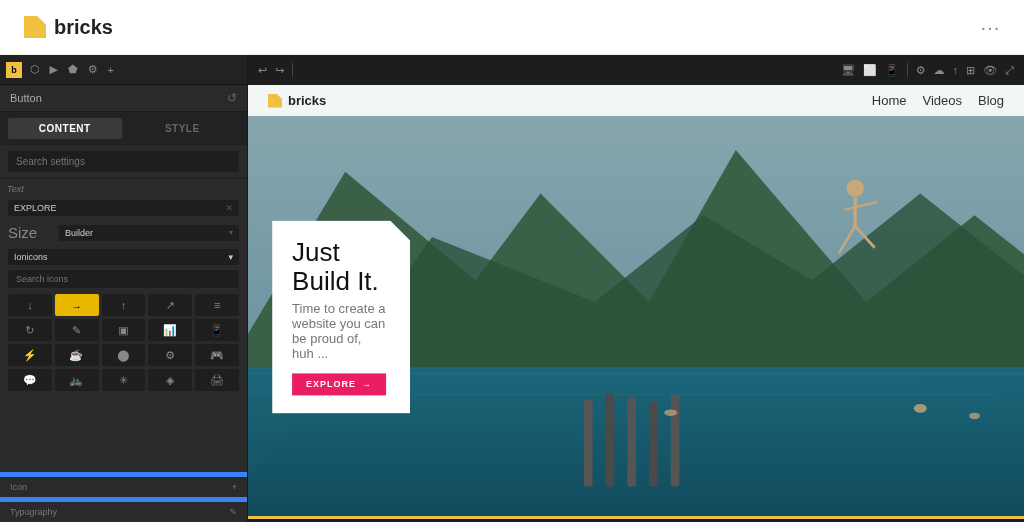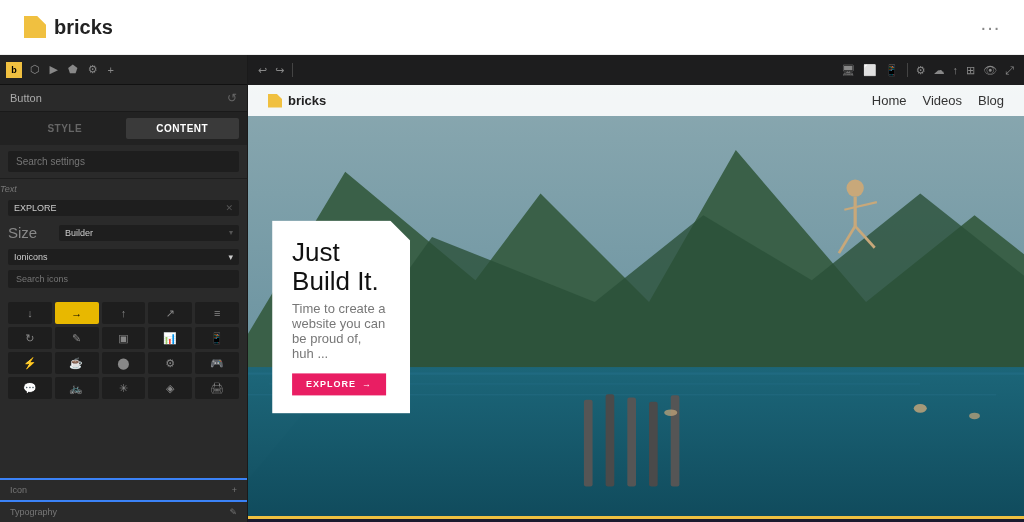--- a/index.html
+++ b/index.html
@@ -84,39 +84,39 @@
 
     
     .search-box {
       margin: 6px 8px; background: #1e1e1e; border: none; border-radius: 2px;
       padding: 5px 8px; color: #666; font-size: 10px; display: block; width: calc(100% - 16px);
     }
 
     
     .panel-section { border-top: 1px solid #1e1e1e; }
     .section-label {
-      color: #777; font-size: 9px; padding: 5px 0 2px;
+      color: #777; font-size: 9px; padding: 5px 7px 2px;
       display: flex; align-items: center; justify-content: space-between; font-style: italic;
     }
     .section-row {
       display: flex; align-items: center; padding: 4px 8px; gap: 6px;
     }
     .field-label { color: #888; font-size: 15px; width: 45px; flex-shrink: 0; }
     .field-value {
       flex: 1; background: #1e1e1e; color: #ccc; font-size: 9px;
       padding: 3px 6px; border-radius: 2px; display: flex; align-items: center;
       justify-content: space-between;
     }
     .field-arrow { color: #555; font-size: 8px; }
 
     
     .icon-section { padding: 4px 8px; }
     .icon-search {
       background: #1e1e1e; border: none; border-radius: 2px; padding: 4px 8px;
-      color: #666; font-size: 9px; width: 100%; margin-bottom: 14px;
+      color: #666; font-size: 9px; width: 100%; margin-bottom: 6px;
       display: block;
     }
     .icon-selector-row {
       display: flex; align-items: center; margin-bottom: 5px; gap: 4px;
     }
     .icon-lib-select {
       background: #1e1e1e; color: #ccc; font-size: 9px; padding: 3px 6px;
       border-radius: 2px; flex: 1; display: flex; justify-content: space-between;
     }
     .icon-grid {
@@ -126,21 +126,21 @@
       background: #1e1e1e; border-radius: 2px; height: 22px;
       display: flex; align-items: center; justify-content: center;
       color: #888; font-size: 11px; cursor: pointer;
     }
     .icon-cell.selected { background: #e8b800; color: #000; }
 
     
     .bottom-labels { position: absolute; bottom: 0; left: 0; right: 0; }
     .bottom-label-item {
       display: flex; align-items: center; justify-content: space-between;
-      padding: 5px 10px; border-top: 2px solid #3b82f6;
+      padding: 5px 10px; border-top: 5px solid #3b82f6;
       color: #777; font-size: 9px;
     }
 
     
     .preview-area {
       flex: 1; position: relative; background: #1a1a2e; overflow: hidden;
     }
 
     
     .preview-toolbar {
@@ -302,22 +302,22 @@
       <span class="toolbar-icon">⚙</span>
       <span class="toolbar-icon">+</span>
     </div>
 
     <div class="panel-header">
       <span class="panel-title">Button</span>
       <span class="panel-refresh">↺</span>
     </div>
 
     <div class="panel-tabs">
+      <button class="tab-btn active">CONTENT</button>
       <button class="tab-btn">STYLE</button>
-      <button class="tab-btn active">CONTENT</button>
     </div>
 
     <input class="search-box" type="text" placeholder="Search settings" style="">
 
     <div class="panel-section">
       <div class="section-label">
         <span>Text</span>
       </div>
       <div class="section-row">
         <div class="field-value" style="width:100%;">

